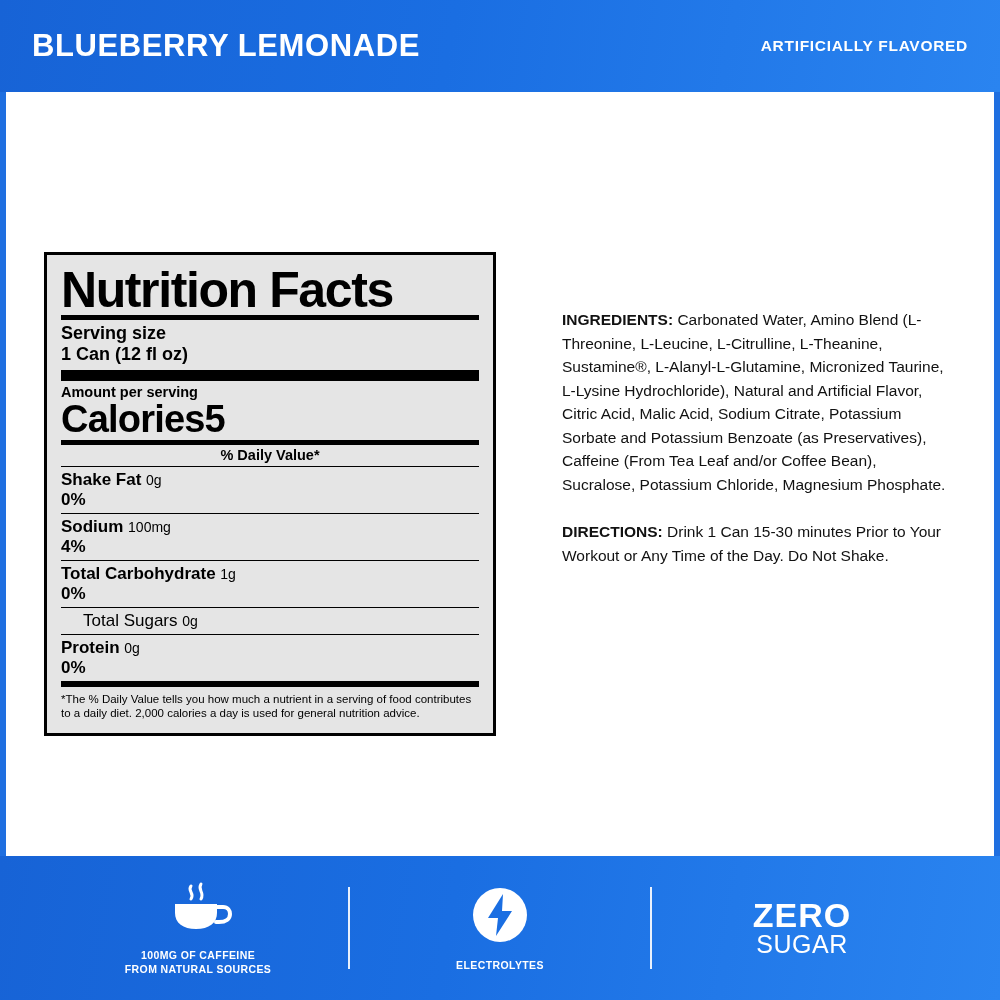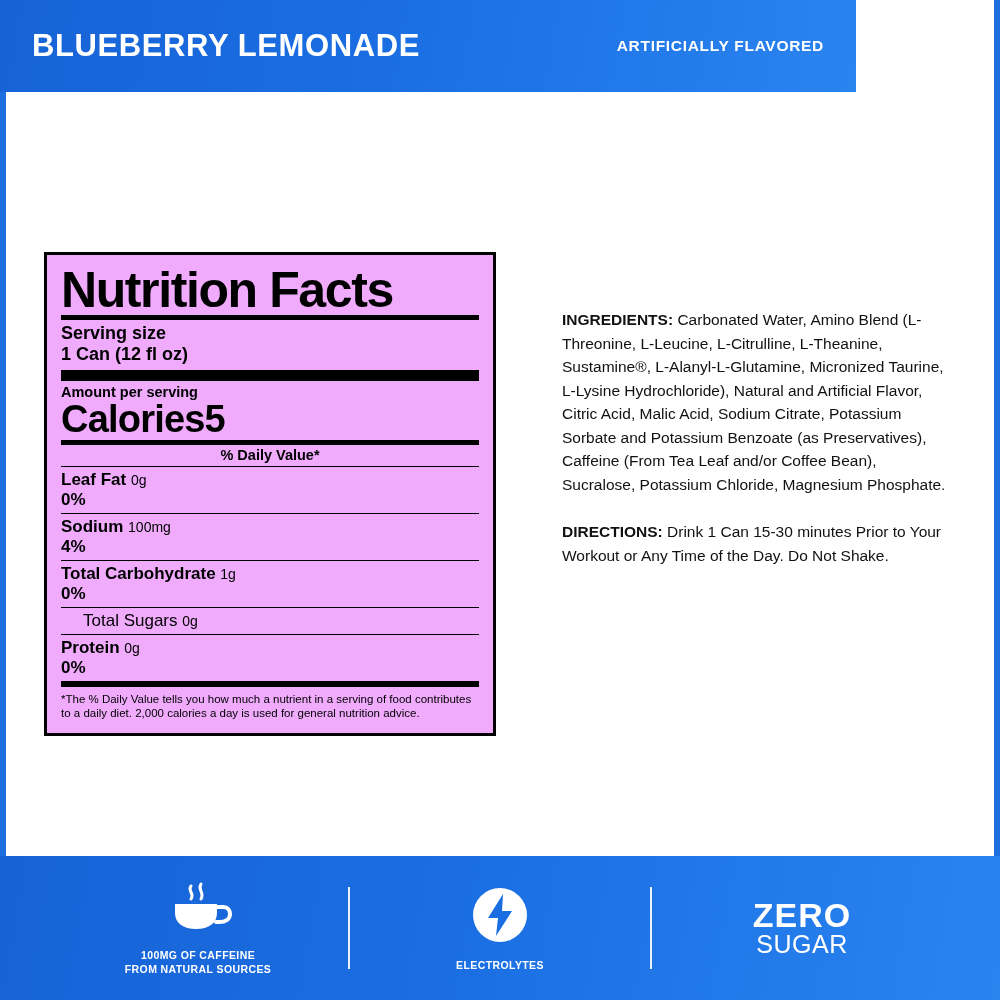--- a/index.html
+++ b/index.html
@@ -22,21 +22,21 @@
     border-right: 6px solid #1f6fe0;
     box-sizing: border-box;
     background: #ffffff;
   }
 
   
   .header {
     position: absolute;
     left: -6px;
     top: 0;
-    width: 856px;
+    width: 1000px;
     height: 92px;
     background: linear-gradient(100deg, #1763d6 0%, #1a6ee2 45%, #2a84f0 100%);
     display: flex;
     align-items: center;
     justify-content: space-between;
     padding: 0 32px;
     box-sizing: border-box;
   }
   .flavor-title {
     color: #ffffff;
@@ -52,21 +52,21 @@
     letter-spacing: 0.7px;
     text-transform: uppercase;
   }
 
   
   .nf-panel {
     position: absolute;
     left: 38px;
     top: 252px;
     width: 452px;
-    background: #f0abfc;
+    background: #e5e5e5;
     border: 3px solid #000000;
     padding: 10px 14px 12px 14px;
     box-sizing: border-box;
     color: #000000;
   }
   .nf-title {
     font-family: "Liberation Sans", sans-serif;
     font-size: 50px;
     font-weight: bold;
     line-height: 0.92;
@@ -223,21 +223,21 @@
       <span class="cal-label">Calories</span>
       <span class="cal-value">5</span>
     </div>
 
     <div class="rule-med"></div>
 
     <div class="dv-head">% Daily Value*</div>
 
     <div class="rule-thin"></div>
     <div class="nf-row">
-      <span><span class="nut-name">Leaf Fat</span>
+      <span><span class="nut-name">Shake Fat</span>
       <span class="nut-amt">0g</span></span>
       <span class="nut-dv">0%</span>
     </div>
 
     <div class="rule-thin"></div>
     <div class="nf-row">
       <span><span class="nut-name">Sodium</span>
       <span class="nut-amt">100mg</span></span>
       <span class="nut-dv">4%</span>
     </div>

